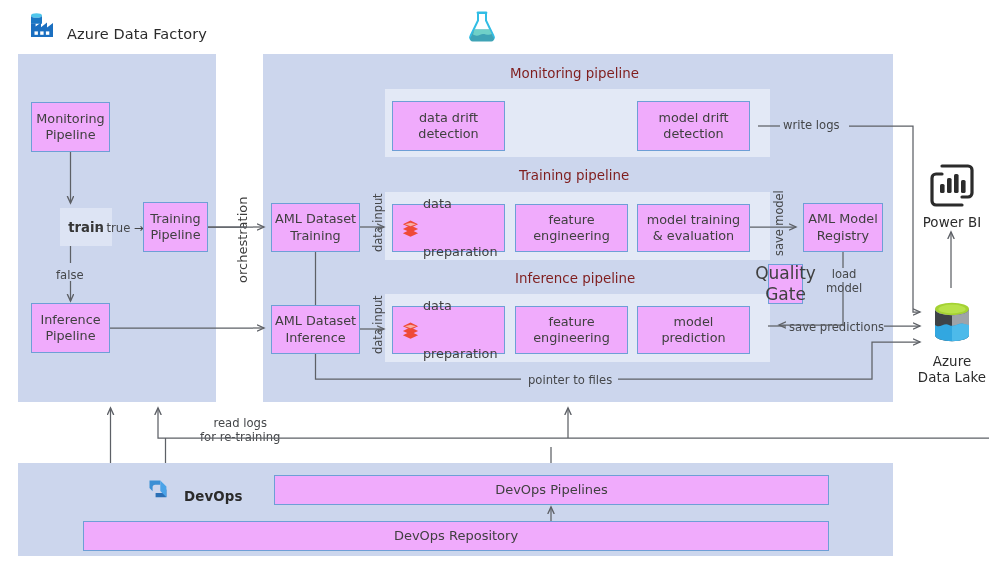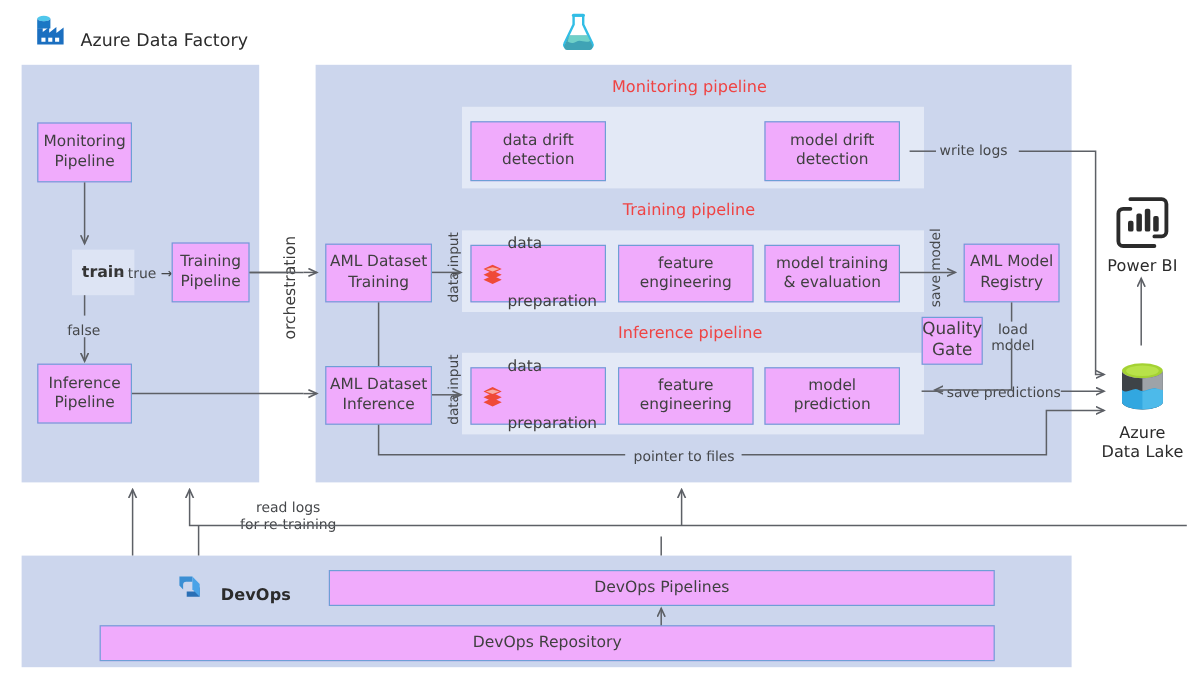--- a/index.html
+++ b/index.html
@@ -18,21 +18,21 @@
        display:flex;align-items:center;justify-content:center;
        text-align:center;font-size:12.8px;line-height:1.26;color:#404040;
        box-sizing:border-box;}
   .box.icon-box{justify-content:flex-start;padding-left:30px;gap:32px;}
   .box .stack-ico{position:absolute;left:8px;top:50%;transform:translateY(-50%);}
   .train-chip{position:absolute;background:#dde4f4;display:flex;align-items:center;
        justify-content:center;font-size:13.2px;font-weight:bold;color:#353535;}
   
   .lbl{position:absolute;font-size:11.6px;color:#45474a;white-space:nowrap;line-height:1.25;}
   .lbl.c{text-align:center;}
-  .sec-title{position:absolute;font-size:13.4px;color:#ef4444;white-space:nowrap;}
+  .sec-title{position:absolute;font-size:13.4px;color:#7f1d1d;white-space:nowrap;}
   .vlbl{position:absolute;font-size:11.4px;color:#45474a;white-space:nowrap;
         transform-origin:0 0;transform:rotate(-90deg);}
   .vlbl-big{position:absolute;font-size:13px;color:#3c3c3c;white-space:nowrap;
         transform-origin:0 0;transform:rotate(-90deg);}
   svg{display:block;overflow:visible;}
   .svg-layer{position:absolute;left:0;top:0;width:1000px;height:569px;pointer-events:none;}
 </style>
 </head>
 <body>
 
@@ -162,21 +162,21 @@
 </div>
 <div class="box" style="left:637px;top:306px;width:113px;height:48px;flex-direction:column;">
   <span>model</span>
   <span>prediction</span>
 </div>
 
 <div class="box" style="left:803px;top:203px;width:80px;height:49px;flex-direction:column;">
   <span>AML Model</span>
   <span>Registry</span>
 </div>
-<div class="box" style="left:768px;top:264px;width:51px;height:40px;flex-direction:column;font-size:14px;">
+<div class="box" style="left:768px;top:264px;width:35px;height:40px;flex-direction:column;font-size:17px;">
   <span>Quality</span>
   <span>Gate</span>
 </div>
 
 <div class="lbl c" style="left:826px;top:267px;">
   <span>load</span><br>
   <span>model</span>
 </div>
 
 <div class="lbl" style="left:783px;top:118px;">write logs</div>

